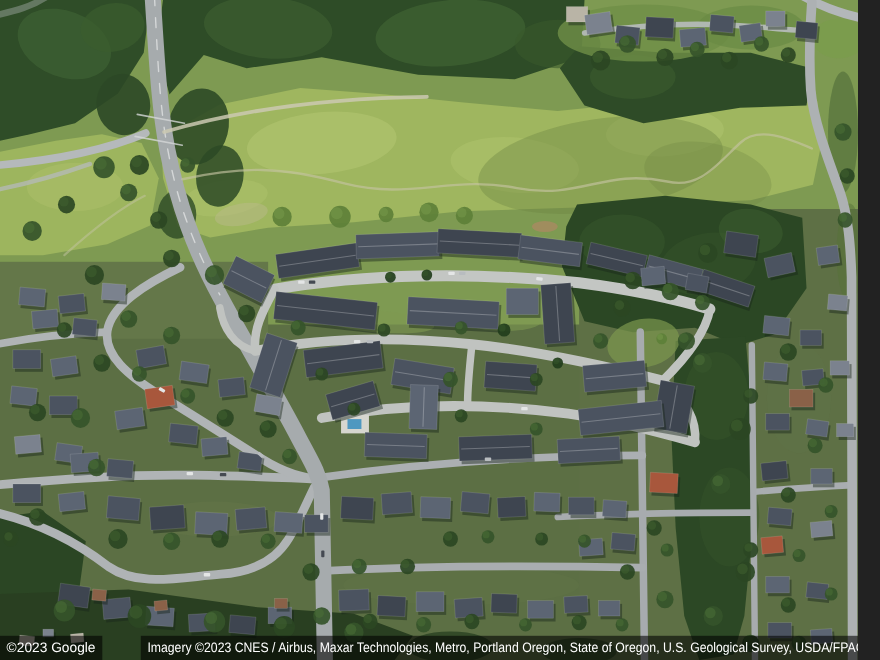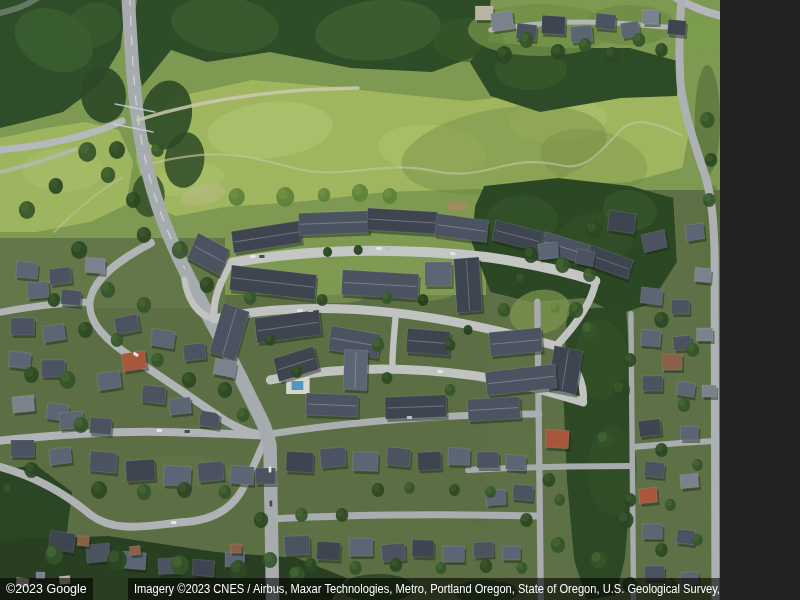--- a/index.html
+++ b/index.html
@@ -1,16 +1,16 @@
 <!DOCTYPE html>
 <html><head>
 <meta charset="utf-8">
 <style>
   html,body{margin:0;padding:0;background:#222;}
-  .stage{position:relative;width:720px;height:600px;overflow:hidden;font-family:"Liberation Sans",sans-serif;}
+  .stage{position:relative;width:780px;height:600px;overflow:hidden;font-family:"Liberation Sans",sans-serif;}
   .canvas{position:absolute;inset:0;cursor:grab;}
   #map-svg{position:absolute;inset:0;width:100%;height:100%;display:block;}
   .attr-bar{position:absolute;left:0;right:0;bottom:0;height:22px;pointer-events:none;}
   .attr-left{position:absolute;left:0;bottom:0;height:22px;line-height:22px;padding:0 6px;
              background:rgba(0,0,0,.58);color:#fff;font-size:12.5px;}
   .attr-right{position:absolute;left:128px;right:0;bottom:0;height:22px;line-height:22px;
               background:rgba(0,0,0,.58);color:#fff;font-size:12.5px;white-space:nowrap;overflow:hidden;
               padding-left:6px;}
   .sx{display:inline-block;transform:scaleX(.89);transform-origin:0 50%;}
 </style>

